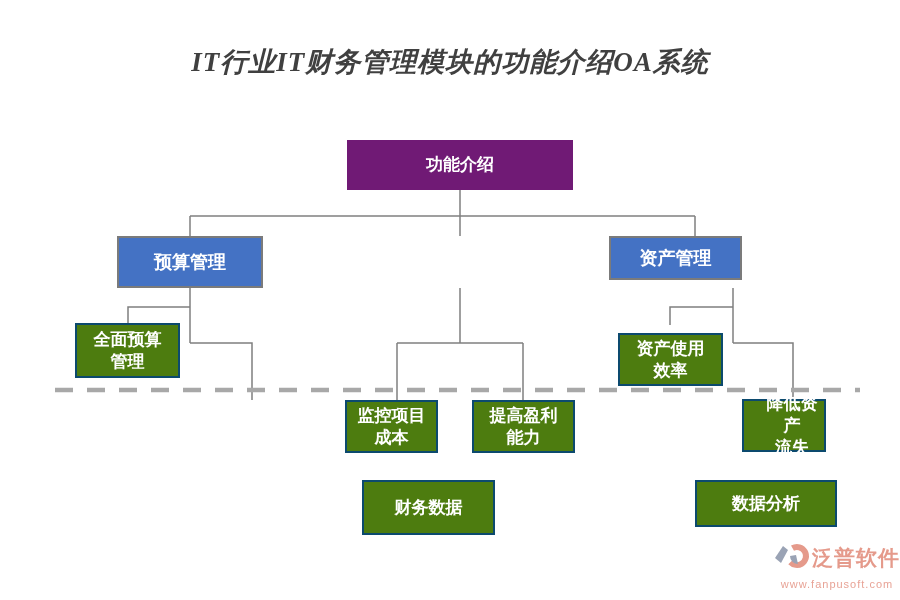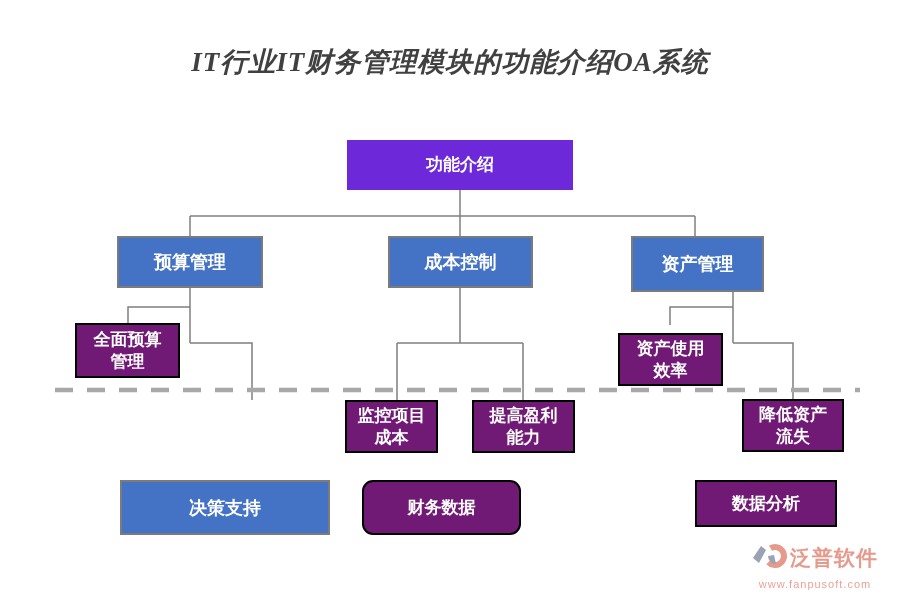--- a/index.html
+++ b/index.html
@@ -32,43 +32,43 @@
     justify-content:center;
     text-align:center;
     color:#ffffff;
     font-weight:bold;
     box-sizing:border-box;
   }
   .node .node-label{
     white-space:pre-line;
     line-height:22px;
   }
-  .blue1{ background:#6d28d9; font-size:17px; }
+  .blue1{ background:#701a75; font-size:17px; }
   .blue2{ background:#4472c4; border:2px solid #7b7b7b; font-size:18px; }
-  .grayb{ background:#701a75; border:2px solid #000000; font-size:17px; }
+  .grayb{ background:#4d7c0f; border:2px solid #0c4a6e; font-size:17px; }
 
   
   #n-root   { left:347px; top:140px; width:226px; height:50px; }
   #n-budget { left:117px; top:236px; width:146px; height:52px; }
   #n-cost   { left:388px; top:236px; width:145px; height:52px; }
-  #n-asset  { left:631px; top:236px; width:133px; height:56px; }
+  #n-asset  { left:609px; top:236px; width:133px; height:44px; }
   #n-fullbudget { left:75px;  top:323px; width:105px; height:55px; }
   #n-asseteff   { left:618px; top:333px; width:105px; height:53px; }
   #n-forecast   { left:198px; top:400px; width:110px; height:53px; }
   #n-monitor    { left:345px; top:400px; width:93px;  height:53px; }
   #n-profit     { left:472px; top:400px; width:103px; height:53px; }
-  #n-reduceloss { left:742px; top:399px; width:102px; height:53px; }
+  #n-reduceloss { left:742px; top:399px; width:84px; height:53px;padding-left:16px; }
   #n-decision   { left:120px; top:480px; width:210px; height:55px; }
-  #n-findata    { left:362px; top:480px; width:159px; height:55px;border-radius:11px; }
+  #n-findata    { left:362px; top:480px; width:133px; height:55px; }
   #n-report     { left:522px; top:480px; width:141px; height:55px; }
   #n-dataana    { left:695px; top:480px; width:142px; height:47px; }
 
   #watermark{
     position:absolute;
-    right:22px;bottom:10px;
+    right:0;bottom:10px;
     z-index:2;
     text-align:center;
   }
   #watermark .wm-row{
     display:flex;
     align-items:center;
     justify-content:flex-end;
     gap:2px;
   }
   #watermark .brand{
@@ -116,23 +116,20 @@
     <path d="M55,390 L860,390" stroke="#a8a8a8" stroke-width="4.5" stroke-dasharray="18 14" fill="none"></path>
   </svg>
 
   <div class="node blue1" id="n-root">
     <span class="node-label">功能介绍</span>
   </div>
 
   <div class="node blue2" id="n-budget">
     <span class="node-label">预算管理</span>
   </div>
-  <div class="node blue2" id="n-cost">
-    <span class="node-label">成本控制</span>
-  </div>
   <div class="node blue2" id="n-asset">
     <span class="node-label">资产管理</span>
   </div>
 
   <div class="node grayb" id="n-fullbudget">
     <span class="node-label">全面预算
 管理</span>
   </div>
   <div class="node grayb" id="n-asseteff">
     <span class="node-label">资产使用
@@ -144,23 +141,20 @@
   </div>
   <div class="node grayb" id="n-profit">
     <span class="node-label">提高盈利
 能力</span>
   </div>
   <div class="node grayb" id="n-reduceloss">
     <span class="node-label">降低资产
 流失</span>
   </div>
 
-  <div class="node blue2" id="n-decision">
-    <span class="node-label">决策支持</span>
-  </div>
   <div class="node grayb" id="n-findata">
     <span class="node-label">财务数据</span>
   </div>
   <div class="node grayb" id="n-dataana">
     <span class="node-label">数据分析</span>
   </div>
 
   <div id="watermark">
     <div class="wm-row">
       <svg width="36" height="34" viewBox="0 0 36 34">

